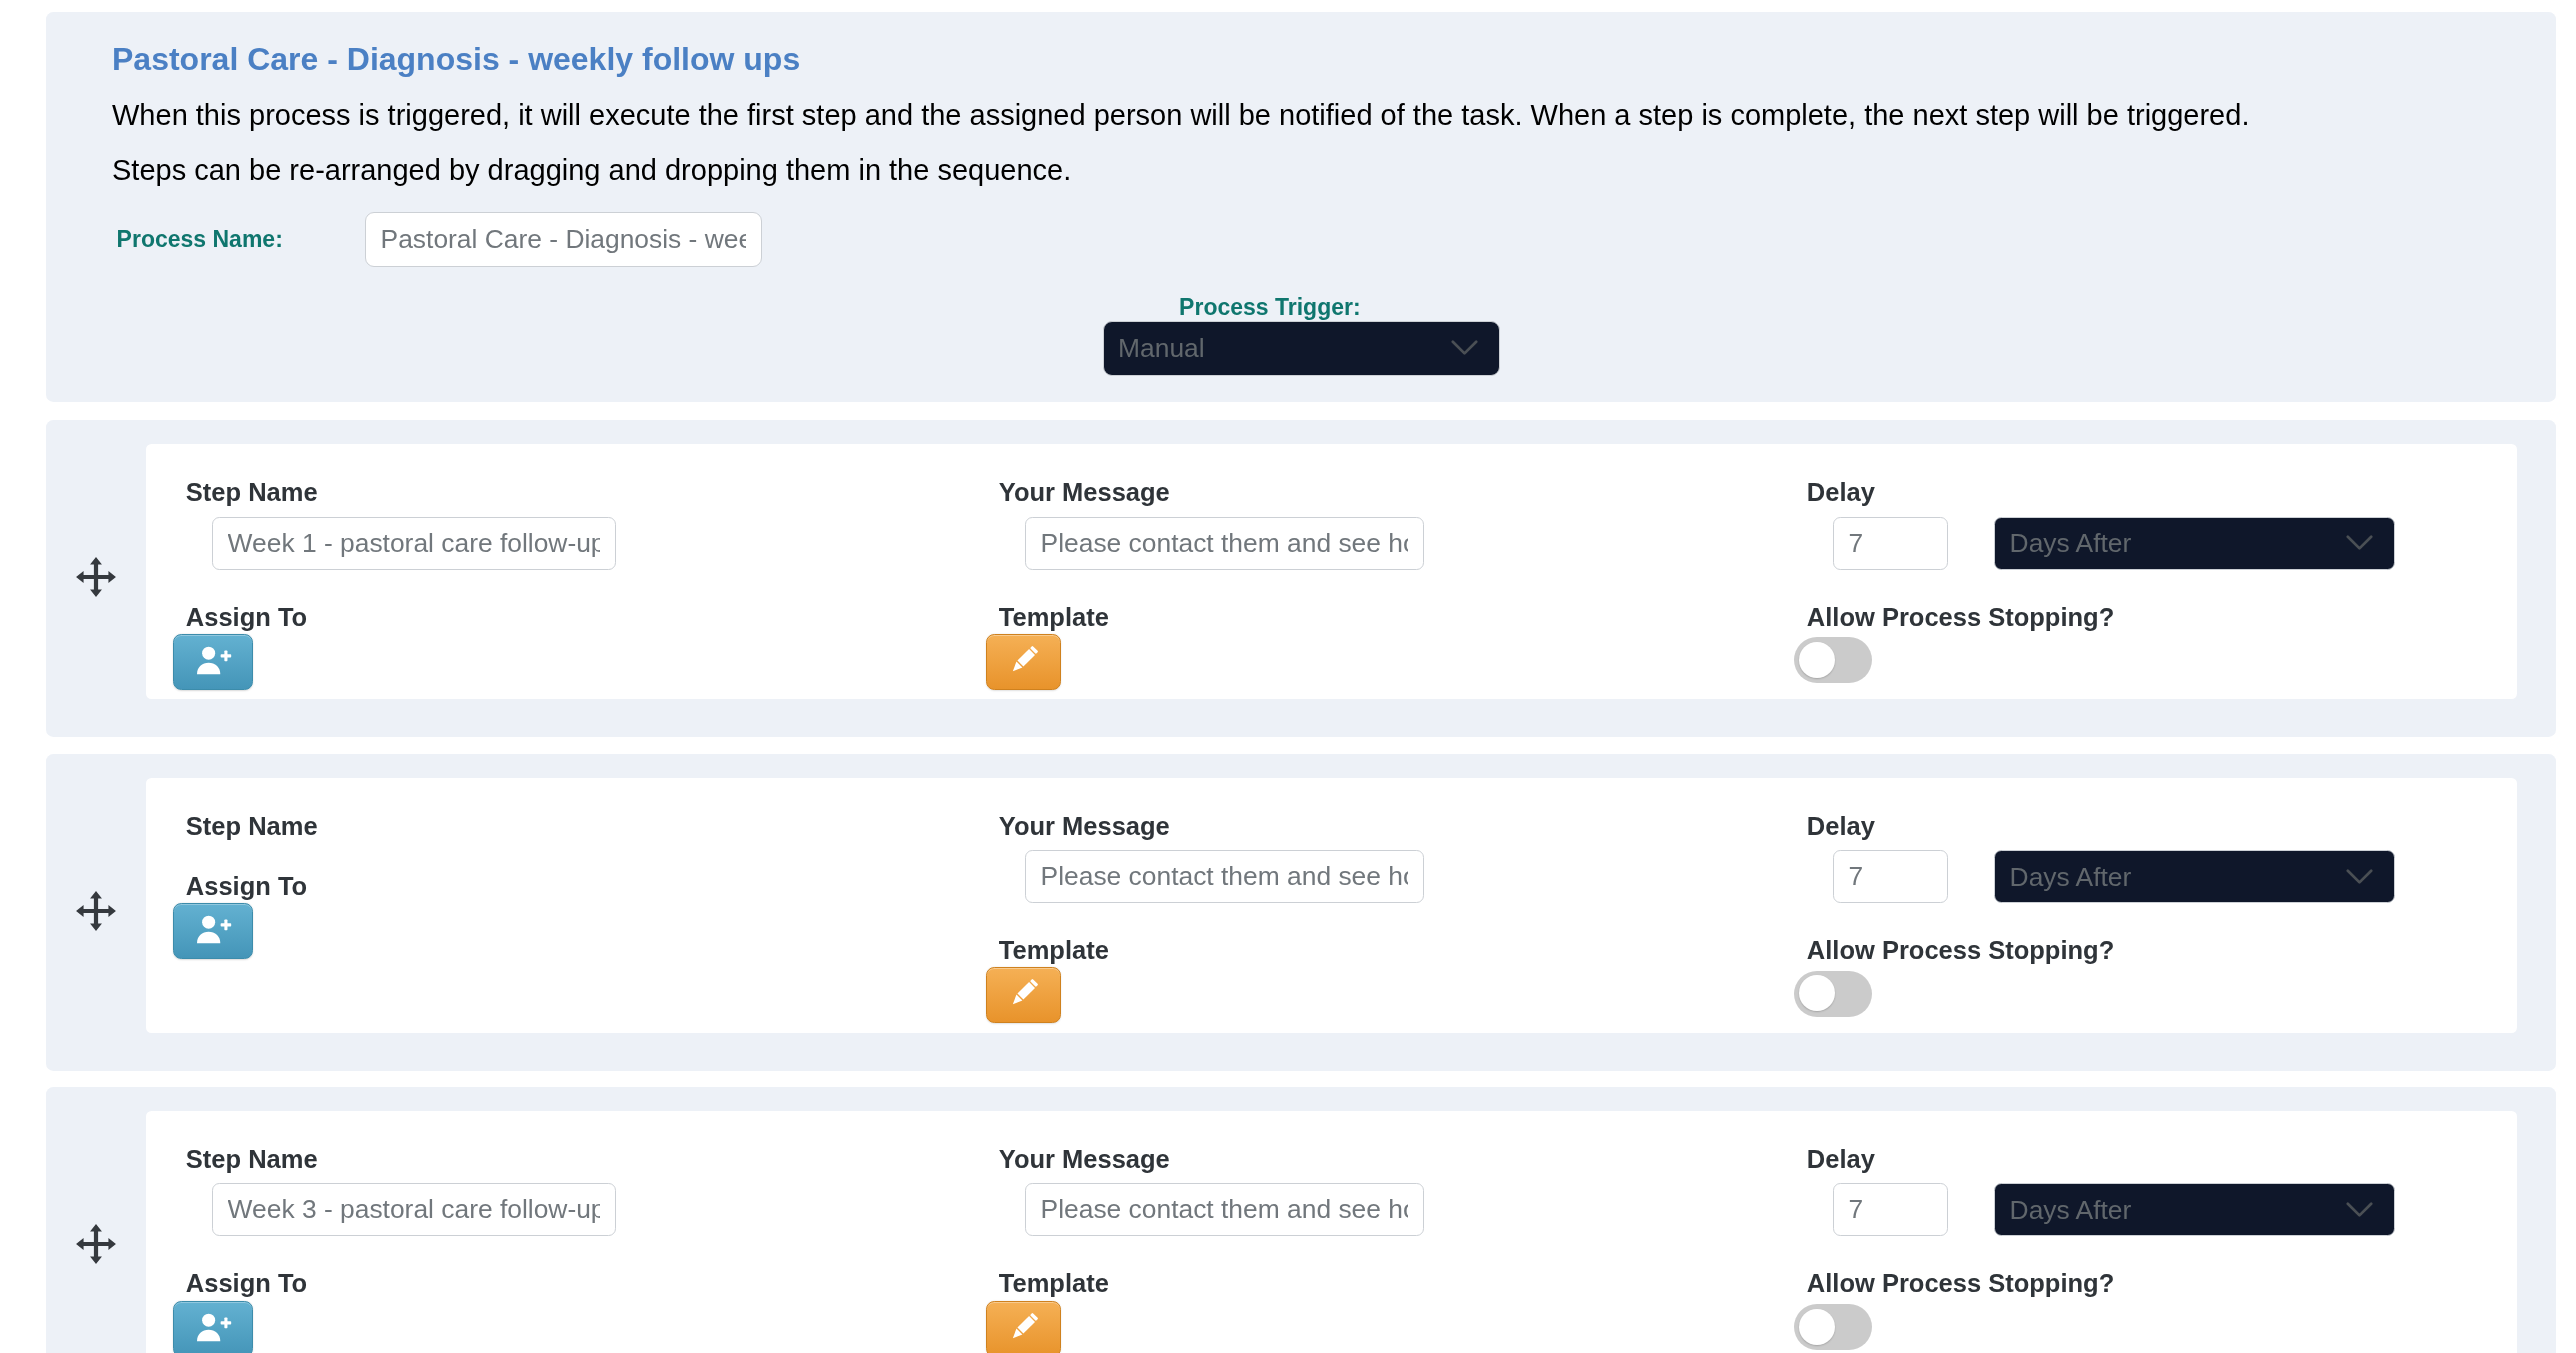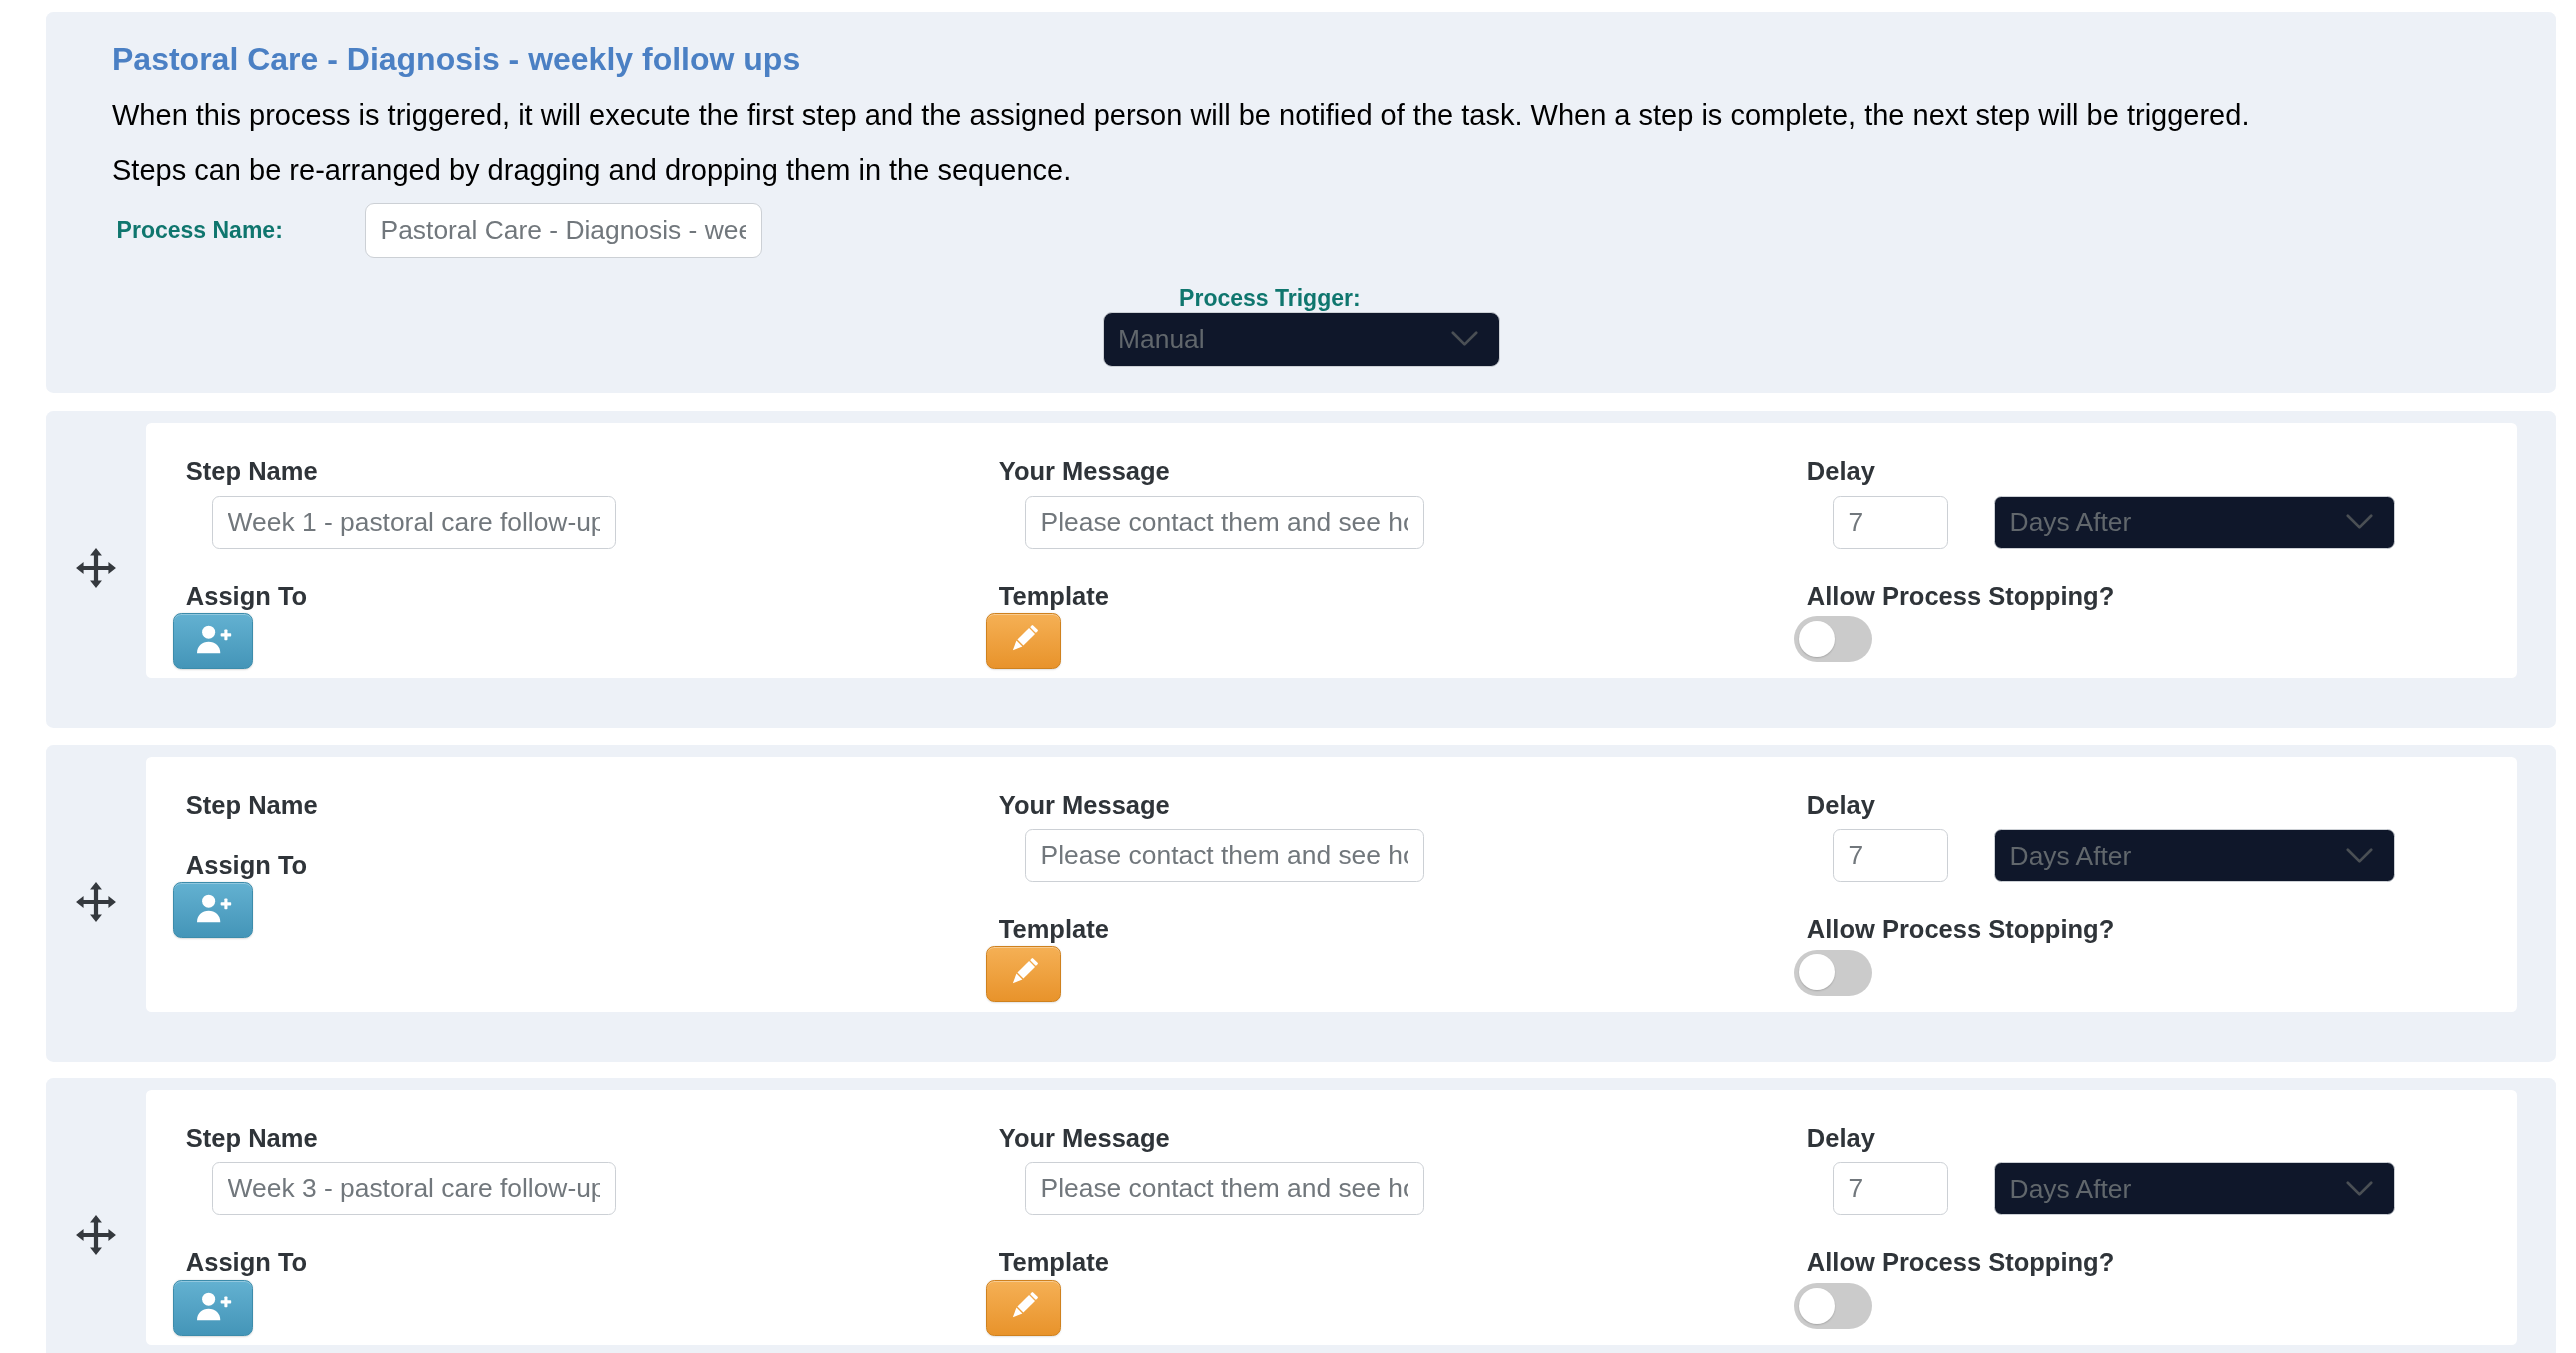--- a/index.html
+++ b/index.html
@@ -19,21 +19,21 @@
     padding: 27px 66px 26.4px 66px;
   }
   .page-title {
     margin: 0 0 22px 0;
     font-size: 32px; line-height: 40px;
     font-weight: 700;
     color: #4b80c4;
   }
   .desc { margin: 0; font-size: 29px; line-height: 29px; color: #000000; }
   .desc-1 { margin-bottom: 26.4px; }
-  .desc-2 { margin-bottom: 18px; }
+  .desc-2 { margin-bottom: 27px; }
 
   .form-row { display: flex; align-items: center; margin-bottom: 26.4px; }
   .form-row:last-child { margin-bottom: 0; flex-direction: column; }
   .form-label {
     width: 253px; padding-left: 4.6px;
     font-size: 23px; font-weight: 700; color: #0f766e;
   }
   .text-input {
     height: 55px; border: 0.9px solid #ccd0d5; border-radius: 9px;
     padding: 0 14.6px; background: #fff;
@@ -58,21 +58,21 @@
     display: flex;
   }
 
   
   .step {
     position: relative;
     height: 317px;
     margin-top: 16.4px;
     background: #edf1f7;
     border-radius: 7.3px;
-    padding: 12px 39px 36px 100px;
+    padding: 24px 39px 36px 100px;
   }
   .step-first { margin-top: 18px; }
   .drag-handle {
     position: absolute; left: 0; top: 0;
     width: 100px; height: 100%;
     display: flex; align-items: center; justify-content: center;
     cursor: move;
   }
   .card {
     background: #ffffff;

